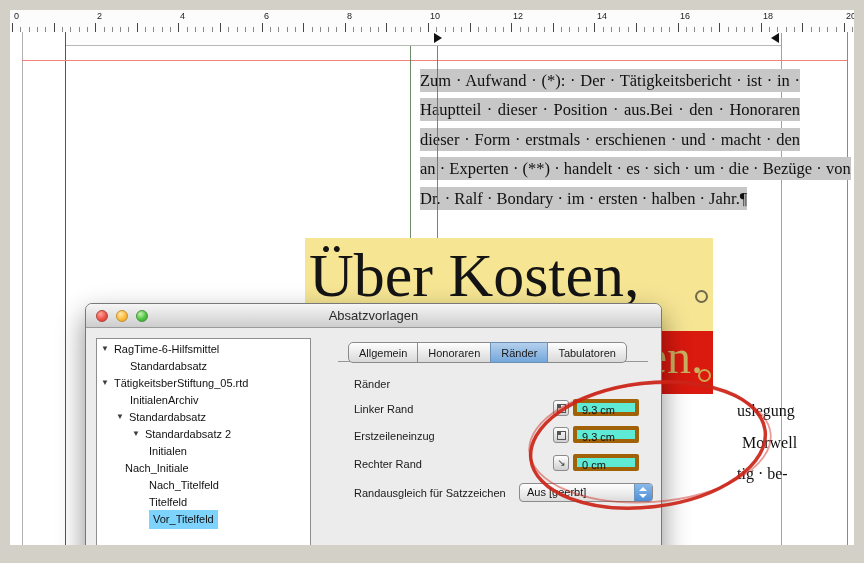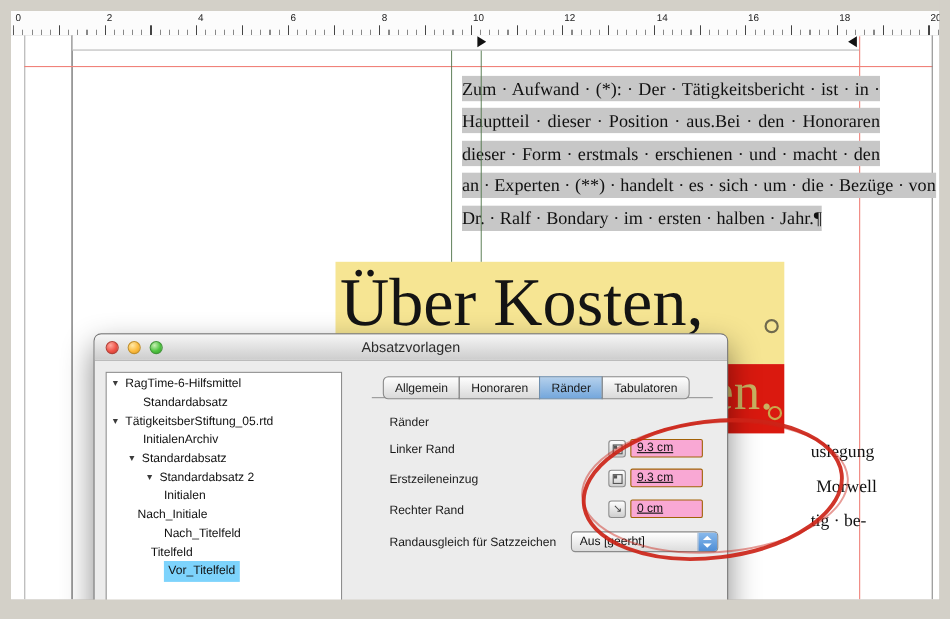--- a/index.html
+++ b/index.html
@@ -62,21 +62,21 @@
   .tab:first-child{border-radius:5px 0 0 5px;margin-left:0;}
   .tab:last-child{border-radius:0 5px 5px 0;}
   .tab.selected{background:linear-gradient(#b4d0ec,#74a7dc);border-color:#6f8fae;}
   
   .group-label{position:absolute;left:268px;top:74px;font-size:11px;color:#222;}
   .row-label{position:absolute;left:268px;font-size:11px;color:#1a1a1a;text-align:right;}
   .mode-btn{position:absolute;left:467px;width:16px;height:16px;border:1px solid #8b8b8b;border-radius:3px;background:linear-gradient(#fefefe,#cfcfcf);box-sizing:border-box;}
   .mode-btn .sq{position:absolute;left:3px;top:3px;width:7px;height:7px;border:1px solid #555;}
   .mode-btn .sq:after{content:"";position:absolute;left:0;top:0;width:3px;height:3px;background:#555;}
   .mode-btn .diag{position:absolute;left:1px;top:0px;width:13px;height:13px;font-size:10px;line-height:13px;text-align:center;color:#444;}
-  .field{position:absolute;left:487px;width:66px;height:17px;background:#f9a8d4;border:1px solid #a16207;border-radius:2px;box-sizing:border-box;font-size:11px;line-height:15px;padding-left:5px;color:#111;text-decoration:underline;}
+  .field{position:absolute;left:487px;width:66px;height:17px;background:#5eead4;border:4px solid #a16207;border-radius:2px;box-sizing:border-box;font-size:11px;line-height:15px;padding-left:5px;color:#111;}
   .popup{position:absolute;left:433px;top:179px;width:134px;height:19px;border:1px solid #8b8b8b;border-radius:4px;background:linear-gradient(#ffffff,#dcdcdc);box-sizing:border-box;}
   .popup .val{position:absolute;left:7px;top:2px;font-size:11px;color:#111;white-space:nowrap;}
   .popup .cap{position:absolute;right:0;top:0;width:17px;height:17px;border-radius:0 3px 3px 0;background:linear-gradient(#8abaec,#4e8ed6);border-left:1px solid #6f94bc;}
   .popup .cap .arr{position:absolute;left:4px;width:0;height:0;border-left:4px solid transparent;border-right:4px solid transparent;}
   .popup .cap .up{top:3px;border-bottom:4px solid #fff;}
   .popup .cap .down{bottom:3px;border-top:4px solid #fff;}
   
   .annotation-svg{position:absolute;left:0;top:0;width:864px;height:563px;z-index:20;pointer-events:none;}
 </style>
 </head>
@@ -175,21 +175,21 @@
         </div>
       <div class="tree-item" style="padding-left:52px">
           <span>Initialen</span>
         </div>
       <div class="tree-item" style="padding-left:28px">
           <span>Nach_Initiale</span>
         </div>
       <div class="tree-item" style="padding-left:52px">
           <span>Nach_Titelfeld</span>
         </div>
-      <div class="tree-item" style="padding-left:40px">
+      <div class="tree-item" style="padding-left:52px">
           <span>Titelfeld</span>
         </div>
       <div class="tree-item" style="padding-left:52px">
           <span class="sel">Vor_Titelfeld</span>
         </div>
     </div>
 
     <div class="tab-line"></div>
     <div class="tabs">
       <div class="tab">Allgemein</div>

